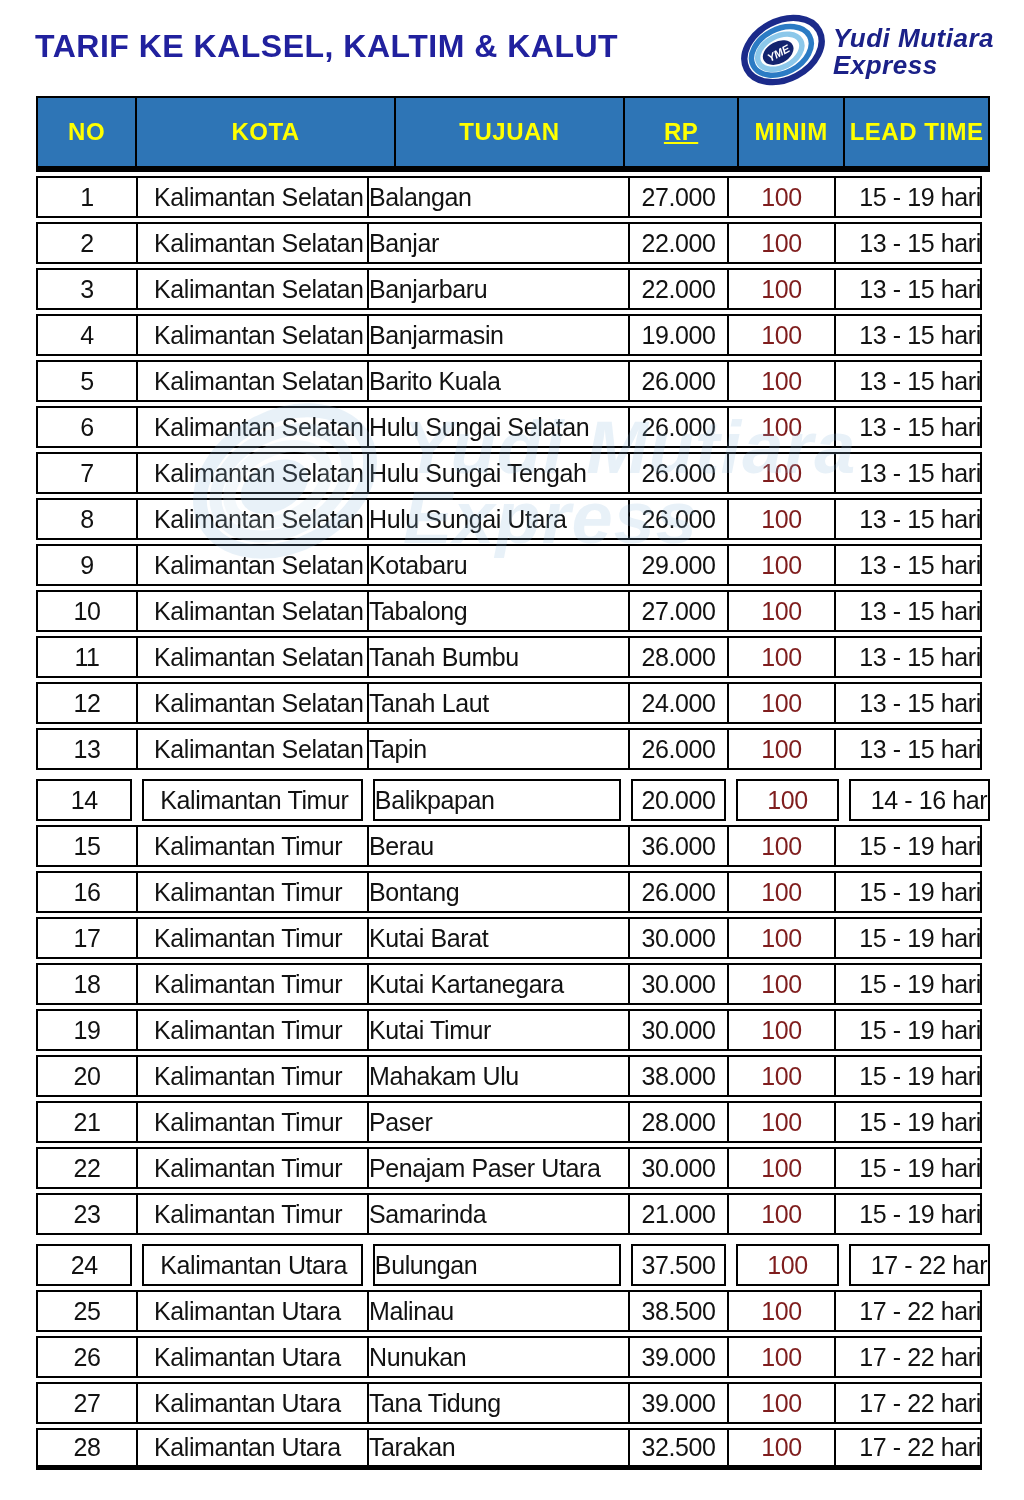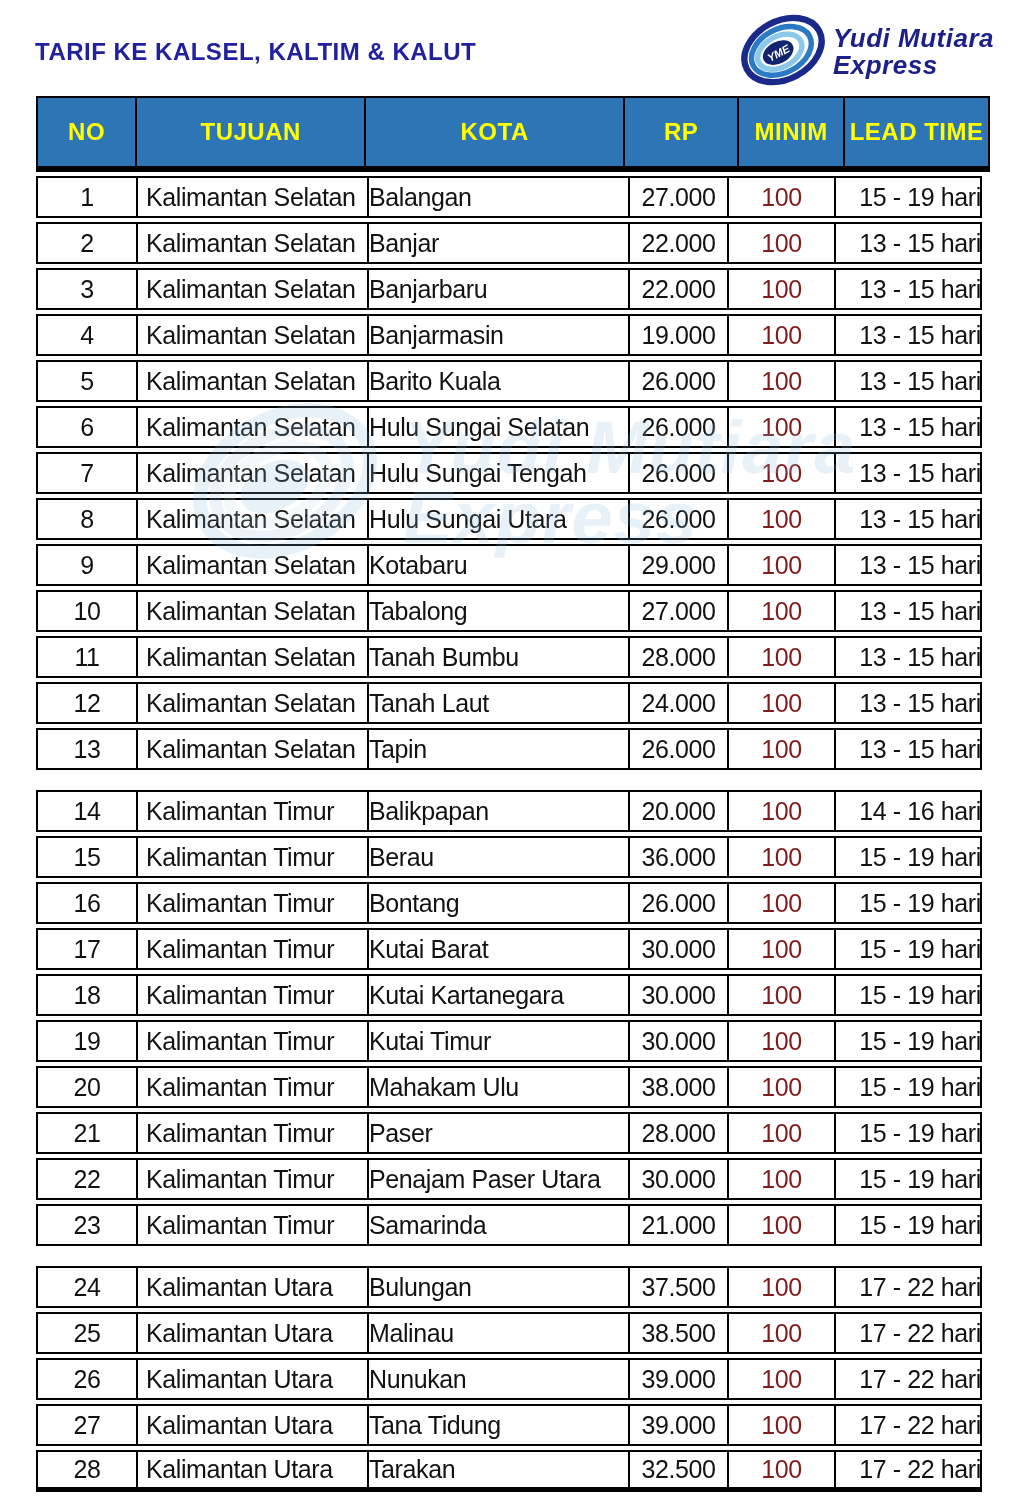--- a/index.html
+++ b/index.html
@@ -3,22 +3,22 @@
 <meta charset="utf-8">
 <style>
   html,body { margin:0; padding:0; }
   body {
     width:1024px; height:1500px; background:#ffffff; position:relative;
     font-family:"Liberation Sans", sans-serif; overflow:hidden;
   }
 
   
   .page-title {
-    position:absolute; left:35px; top:38px;
-    font-size:24px; font-weight:bold; letter-spacing:0.5px;
+    position:absolute; left:35px; top:28px;
+    font-size:32px; font-weight:bold; letter-spacing:0.5px;
     color:#21219E;
   }
   .logo {
     position:absolute; right:30px; top:10px;
     display:flex; align-items:center; gap:4px;
   }
   .logo-text {
     font-size:26px; font-weight:bold; font-style:italic;
     color:#1B2188; line-height:1.02; letter-spacing:0.5px;
   }
@@ -40,42 +40,42 @@
   .hcell {
     box-sizing:border-box; height:76px; margin-left:-2px;
     border:2px solid #000; border-bottom:6px solid #000;
     background:#2E75B6; color:#FFFF00;
     display:flex; align-items:center; justify-content:center;
     font-size:24px; font-weight:bold; letter-spacing:0.5px;
   }
   .hcell:first-child { margin-left:0; }
 
   .row { display:flex; margin-top:4px; }
-  .row.section-start { margin-top:20px; }
+  .row.section-start { margin-top:9px;gap:12px; }
   .cell {
     box-sizing:border-box; height:42px; margin-left:-2px;
     border:2px solid #000; background:#fff;
     display:flex; align-items:center;
     font-size:25px; color:#121212; letter-spacing:-0.4px;
     white-space:nowrap; overflow:hidden;
   }
   .cell:first-child { margin-left:0; }
   .row:last-child .cell { border-bottom-width:5px; }
 
   .c-no     { width:102px; justify-content:center; }
-  .c-tujuan { width:233px; padding-left:8px; }
+  .c-tujuan { width:233px; padding-left:16px; }
   .c-kota   { width:263px; }
   .c-rp     { width:101px; justify-content:center; }
   .c-minim  { width:109px; justify-content:center; color:#7f1d1d; }
   .c-lead   { width:148px; justify-content:center;padding-left:24px; }
 
   .h-no     { width:102px; }
   .h-tujuan { width:233px; }
   .h-kota   { width:263px; }
-  .h-rp     { width:117px; }
+  .h-rp     { width:117px;text-decoration:underline; }
   .h-minim  { width:109px; }
   .h-lead   { width:148px; }
 </style>
 </head>
 <body>
 
 <div class="page-title">TARIF KE KALSEL, KALTIM &amp; KALUT</div>
 
 <div class="logo">
   <span>
@@ -108,22 +108,22 @@
   </span>
   <span class="wm-text">
     <div>Yudi Mutiara</div>
     <div>Express</div>
   </span>
 </div>
 
 <div class="tariff-table">
   <div class="hrow">
     <div class="hcell h-no">NO</div>
+    <div class="hcell h-kota">KOTA</div>
     <div class="hcell h-tujuan">TUJUAN</div>
-    <div class="hcell h-kota">KOTA</div>
     <div class="hcell h-rp">RP</div>
     <div class="hcell h-minim">MINIM</div>
     <div class="hcell h-lead">LEAD TIME</div>
   </div>
   <div id="table-body">
   <div class="row">
     <div class="cell c-no">1</div>
     <div class="cell c-tujuan">Kalimantan Selatan</div>
     <div class="cell c-kota">Balangan</div>
     <div class="cell c-rp">27.000</div>

